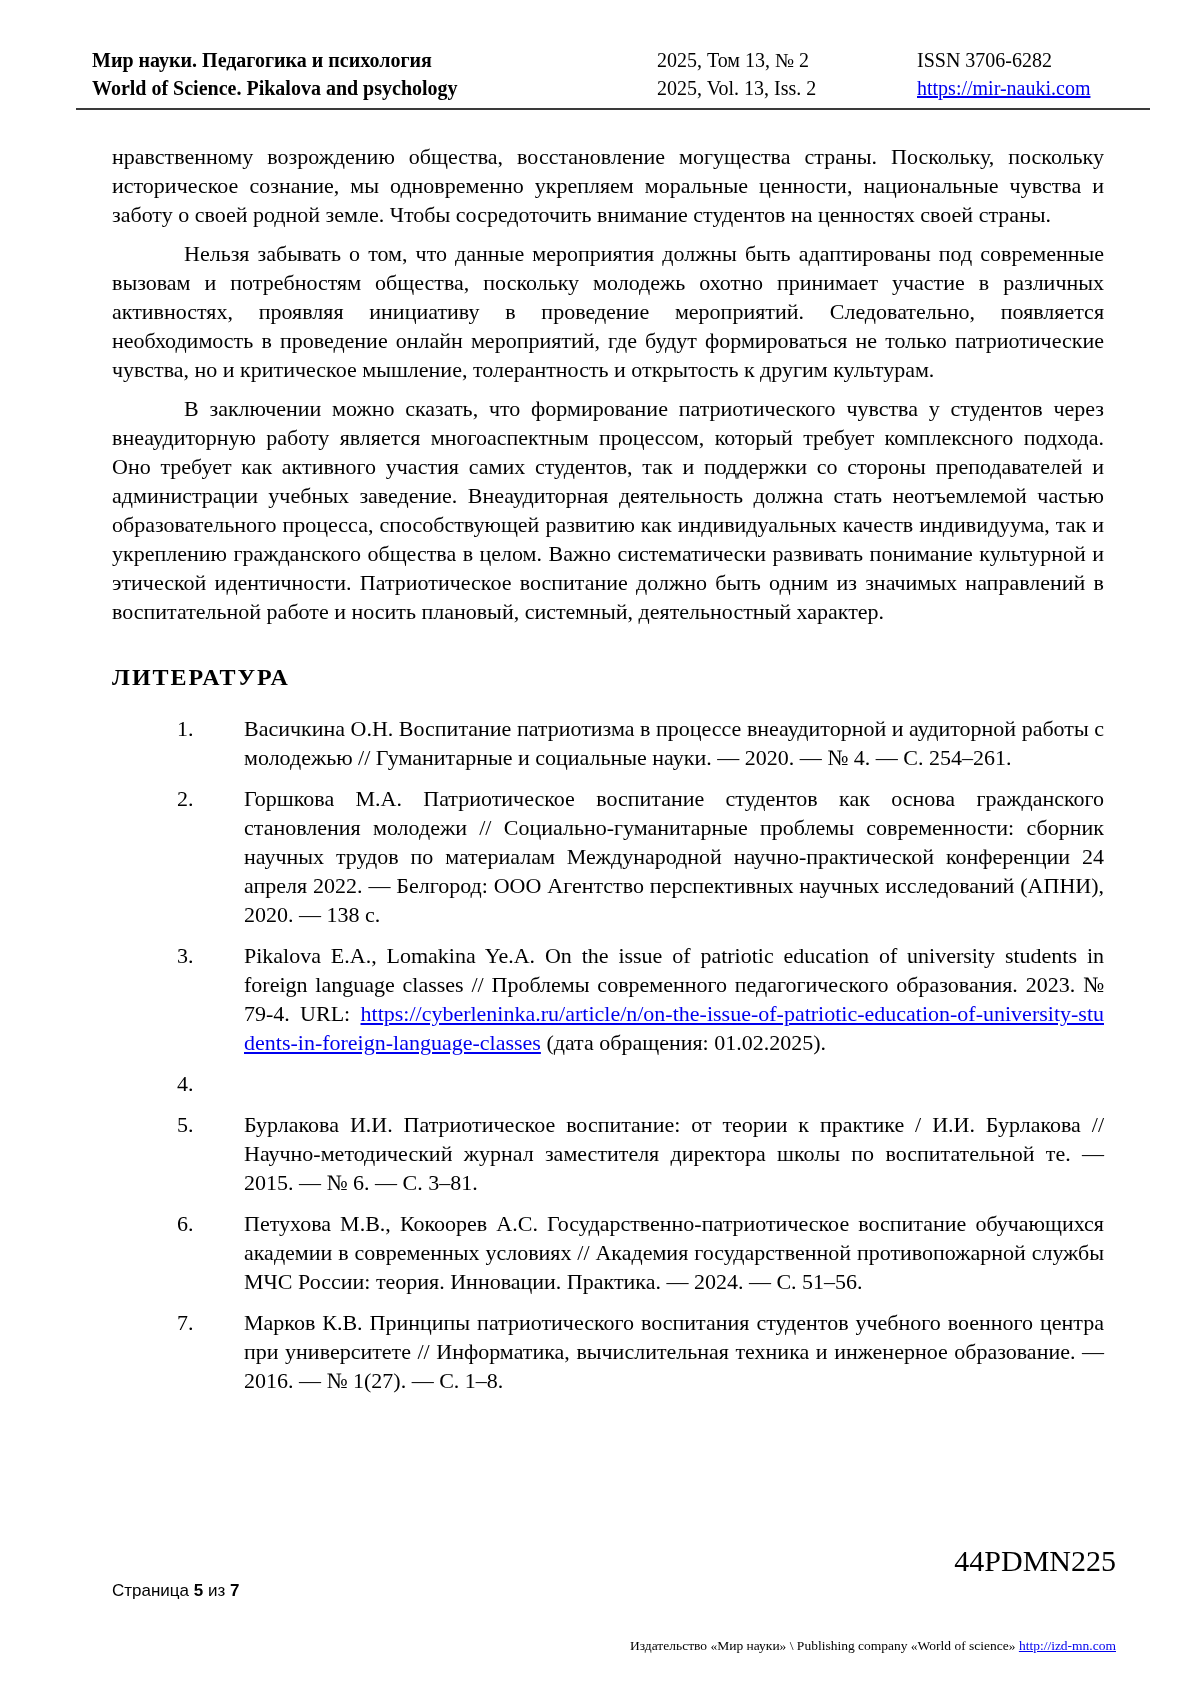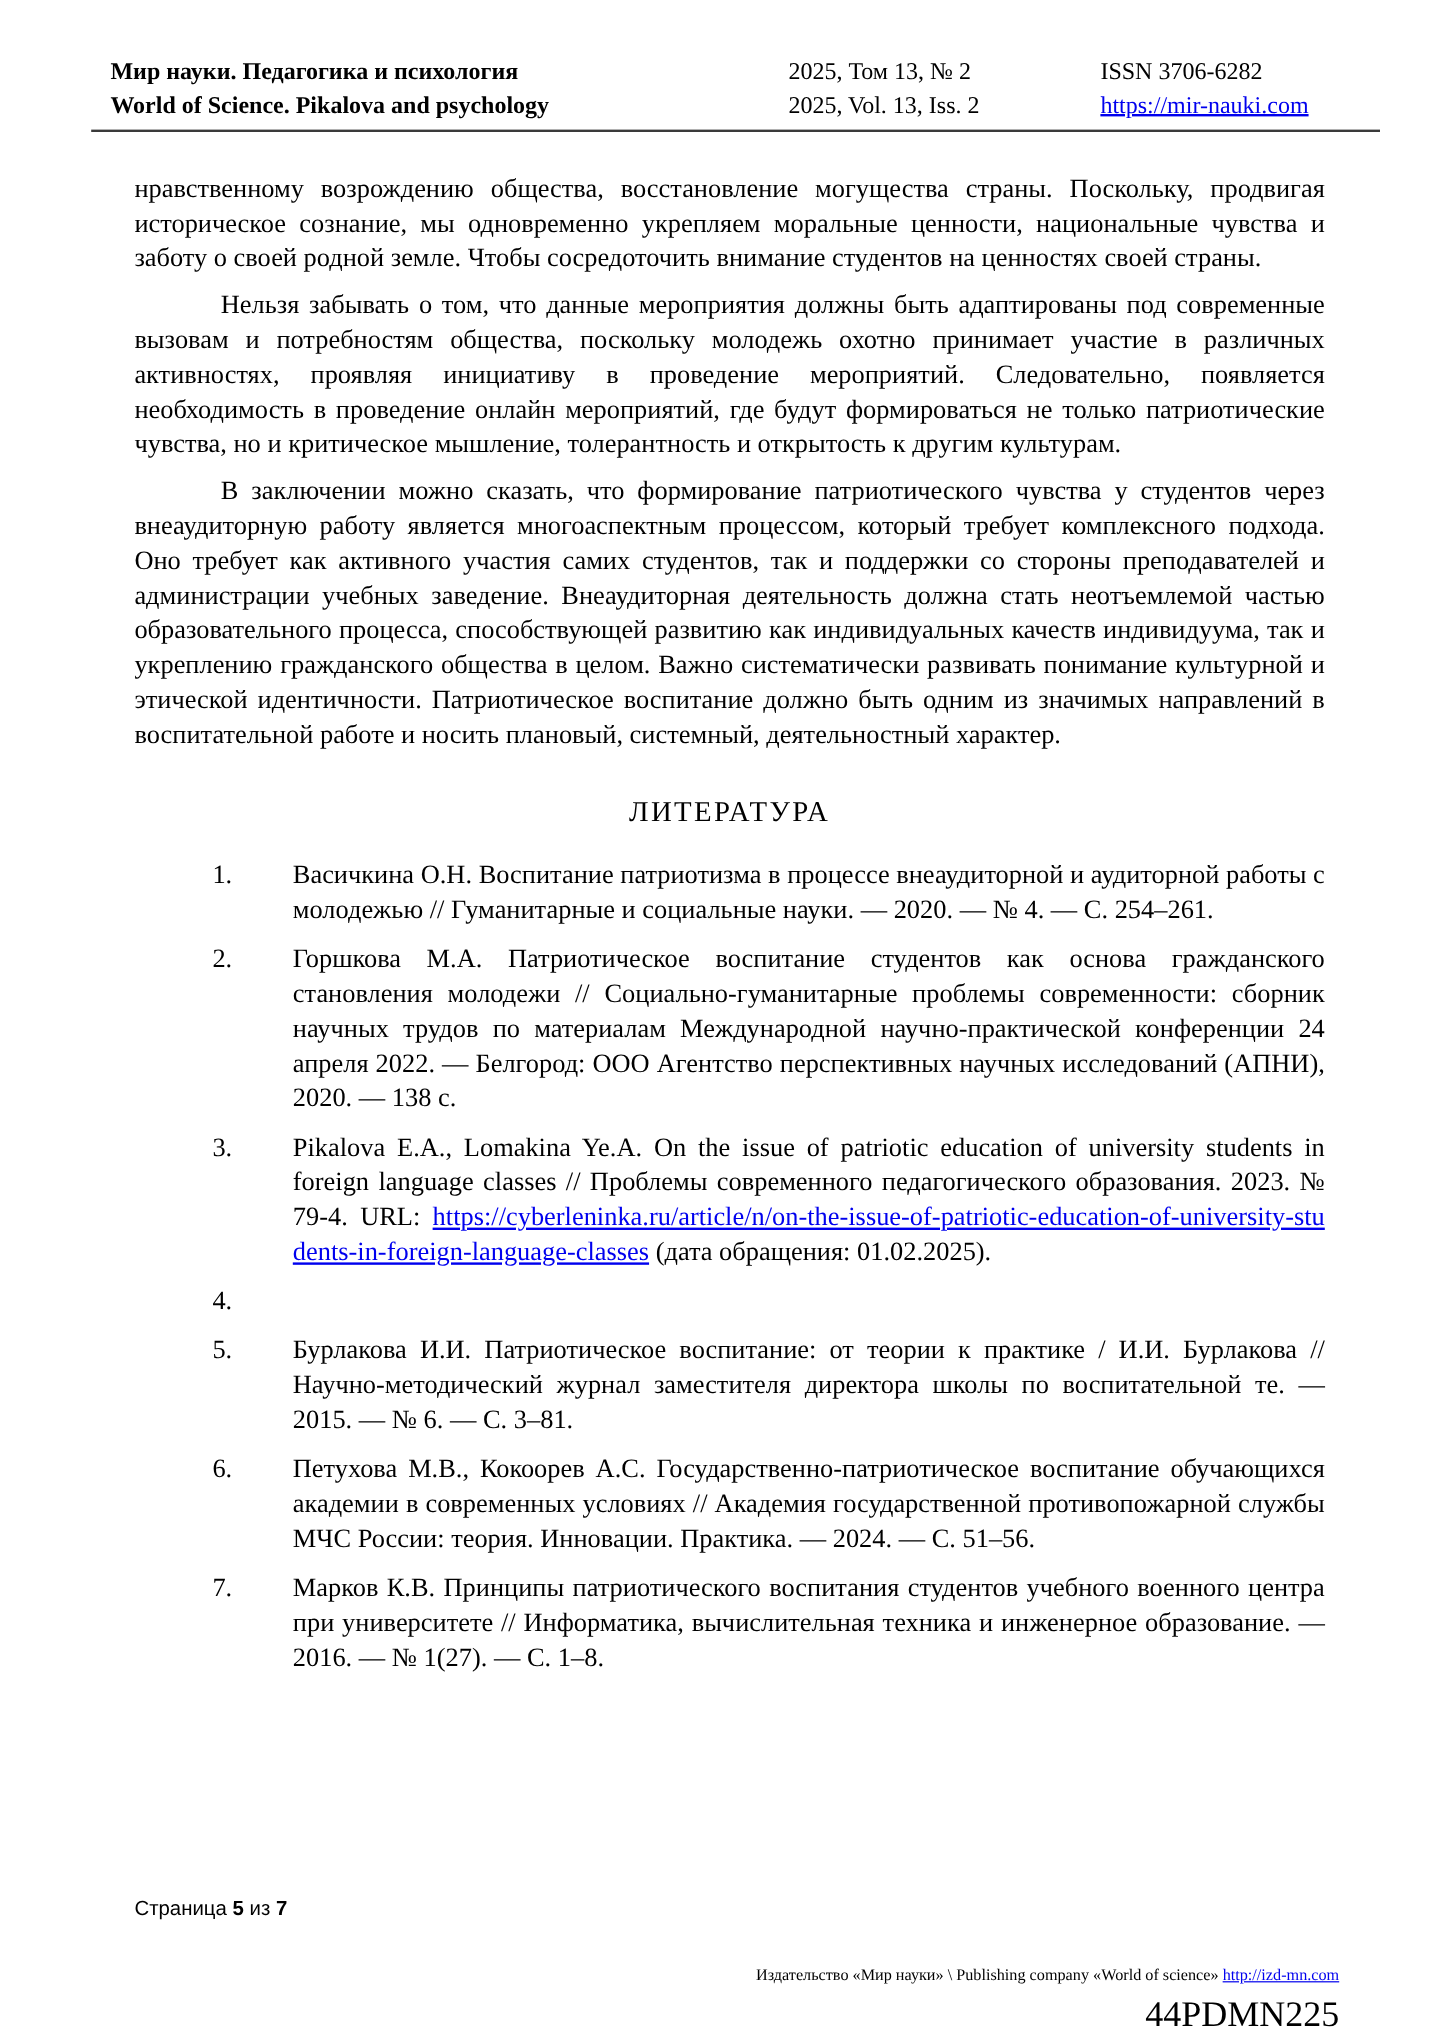--- a/index.html
+++ b/index.html
@@ -52,22 +52,21 @@
     left: 100px;
     width: 992px;
     font-size: 22px;
     line-height: 29px;
     text-align: justify;
   }
   .para { margin: 0 0 10px 0; }
   .para.indent { text-indent: 72px; }
 
   .lit-heading {
-    text-align: center;
-    font-weight: normal;
+    font-weight: bold;
     font-size: 24px;
     letter-spacing: 2px;
     line-height: 30px;
     margin: 36px 0 22px 0;
   }
 
   .ref { display: flex; margin-bottom: 12px; }
   .ref-num  { flex: none; margin-left: 65px; width: 67px; }
   .ref-text { flex: 1; text-align: justify; }
 
@@ -78,21 +77,21 @@
     top: 1581px;
     font-family: "Liberation Sans", sans-serif;
     font-size: 17px;
     color: #000000;
   }
   .footer-page .bold { font-weight: bold; }
 
   .doc-id {
     position: absolute;
     right: 96px;
-    top: 1662px;
+    top: 1544px;
     font-size: 30px;
     line-height: 34px;
     text-align: right;
   }
 
   .publisher {
     position: absolute;
     right: 96px;
     top: 1637px;
     font-size: 13.5px;
@@ -116,21 +115,21 @@
     </div>
     <div class="h-right">
       <div class="h-line">ISSN 3706-6282</div>
       <div class="h-line"><a class="link">https://mir-nauki.com</a></div>
     </div>
   </div>
 
   <div class="rule"></div>
 
   <div class="main">
-    <p class="para">нравственному возрождению общества, восстановление могущества страны. Поскольку, продвигая историческое сознание, мы одновременно укрепляем моральные ценности, национальные чувства и заботу о своей родной земле. Чтобы сосредоточить внимание студентов на ценностях своей страны.</p>
+    <p class="para">нравственному возрождению общества, восстановление могущества страны. Поскольку, поскольку историческое сознание, мы одновременно укрепляем моральные ценности, национальные чувства и заботу о своей родной земле. Чтобы сосредоточить внимание студентов на ценностях своей страны.</p>
     <p class="para indent">Нельзя забывать о том, что данные мероприятия должны быть адаптированы под современные вызовам и потребностям общества, поскольку молодежь охотно принимает участие в различных активностях, проявляя инициативу в проведение мероприятий. Следовательно, появляется необходимость в проведение онлайн мероприятий, где будут формироваться не только патриотические чувства, но и критическое мышление, толерантность и открытость к другим культурам.</p>
     <p class="para indent">В заключении можно сказать, что формирование патриотического чувства у студентов через внеаудиторную работу является многоаспектным процессом, который требует комплексного подхода. Оно требует как активного участия самих студентов, так и поддержки со стороны преподавателей и администрации учебных заведение. Внеаудиторная деятельность должна стать неотъемлемой частью образовательного процесса, способствующей развитию как индивидуальных качеств индивидуума, так и укреплению гражданского общества в целом. Важно систематически развивать понимание культурной и этической идентичности. Патриотическое воспитание должно быть одним из значимых направлений в воспитательной работе и носить плановый, системный, деятельностный характер.</p>
 
     <div class="lit-heading">ЛИТЕРАТУРА</div>
 
     <div class="ref">
       <span class="ref-num">1.</span>
       <span class="ref-text">Васичкина О.Н. Воспитание патриотизма в процессе внеаудиторной и аудиторной работы с молодежью // Гуманитарные и социальные науки. — 2020. — № 4. — С. 254–261.</span>
     </div>
 

